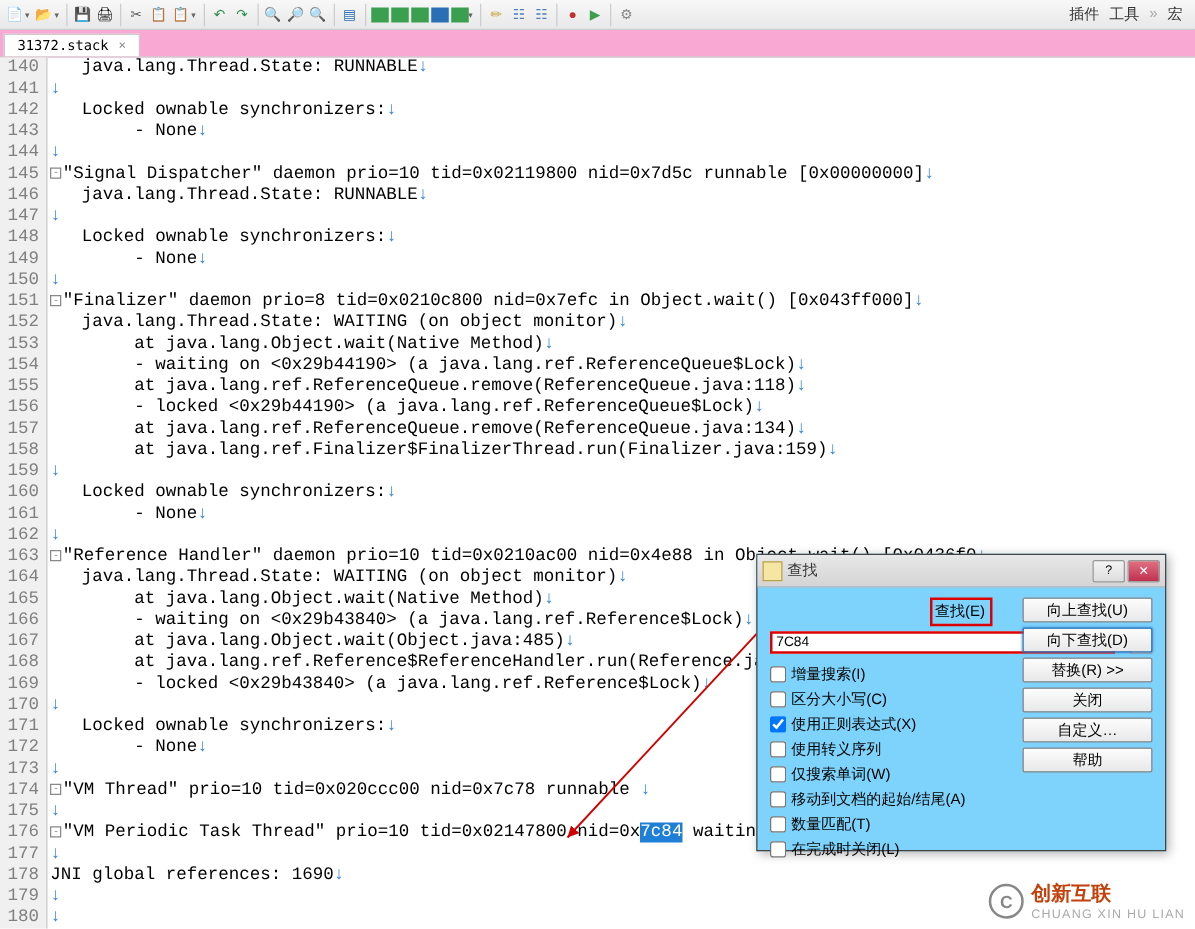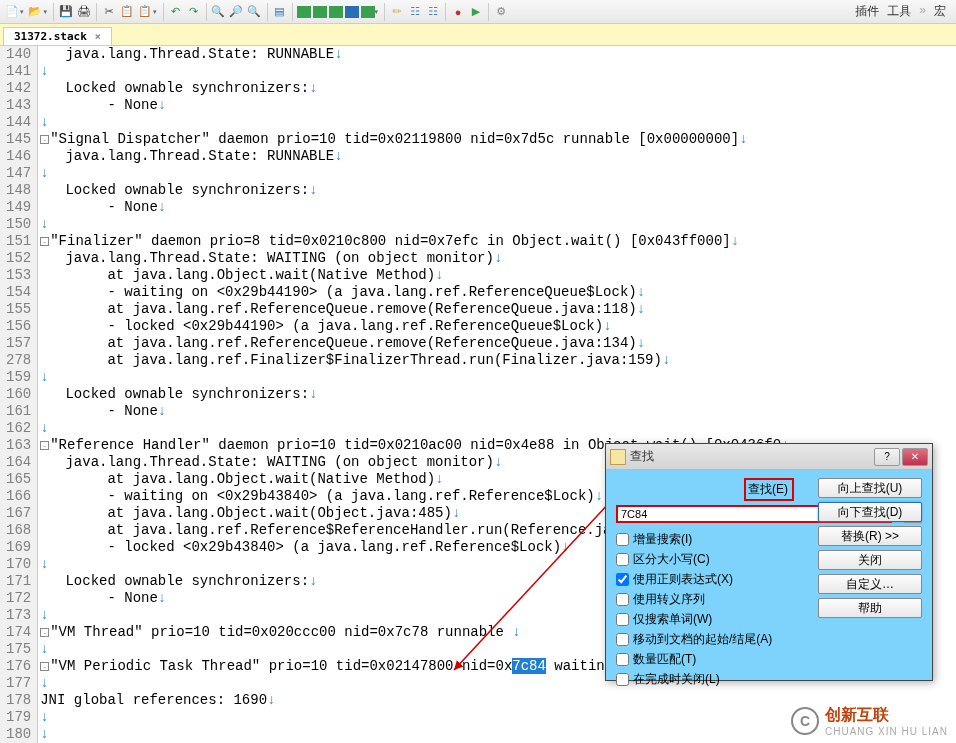--- a/index.html
+++ b/index.html
@@ -45,25 +45,24 @@
 .menu-right {
   margin-left: auto;
   display: flex;
   gap: 8px;
   padding-right: 6px;
   font-size: 12px;
   color: #333;
 }
 .tabbar {
   height: 22px;
-  background: #fef9c3;
+  background: #f9a8d4;
   border-bottom: 1px solid #ccc;
   display: flex;
   align-items: flex-end;
-  font-weight: bold;
 }
 .tab {
   background: #fff;
   border: 1px solid #ccc;
   border-bottom: none;
   padding: 2px 10px;
   margin-left: 3px;
   font-family: Consolas, monospace;
   font-size: 11px;
   display: flex;
@@ -325,21 +324,21 @@
       <div>148</div>
       <div>149</div>
       <div>150</div>
       <div>151</div>
       <div>152</div>
       <div>153</div>
       <div>154</div>
       <div>155</div>
       <div>156</div>
       <div>157</div>
-      <div>278</div>
+      <div>158</div>
       <div>159</div>
       <div>160</div>
       <div>161</div>
       <div>162</div>
       <div>163</div>
       <div>164</div>
       <div>165</div>
       <div>166</div>
       <div>167</div>
       <div>168</div>

